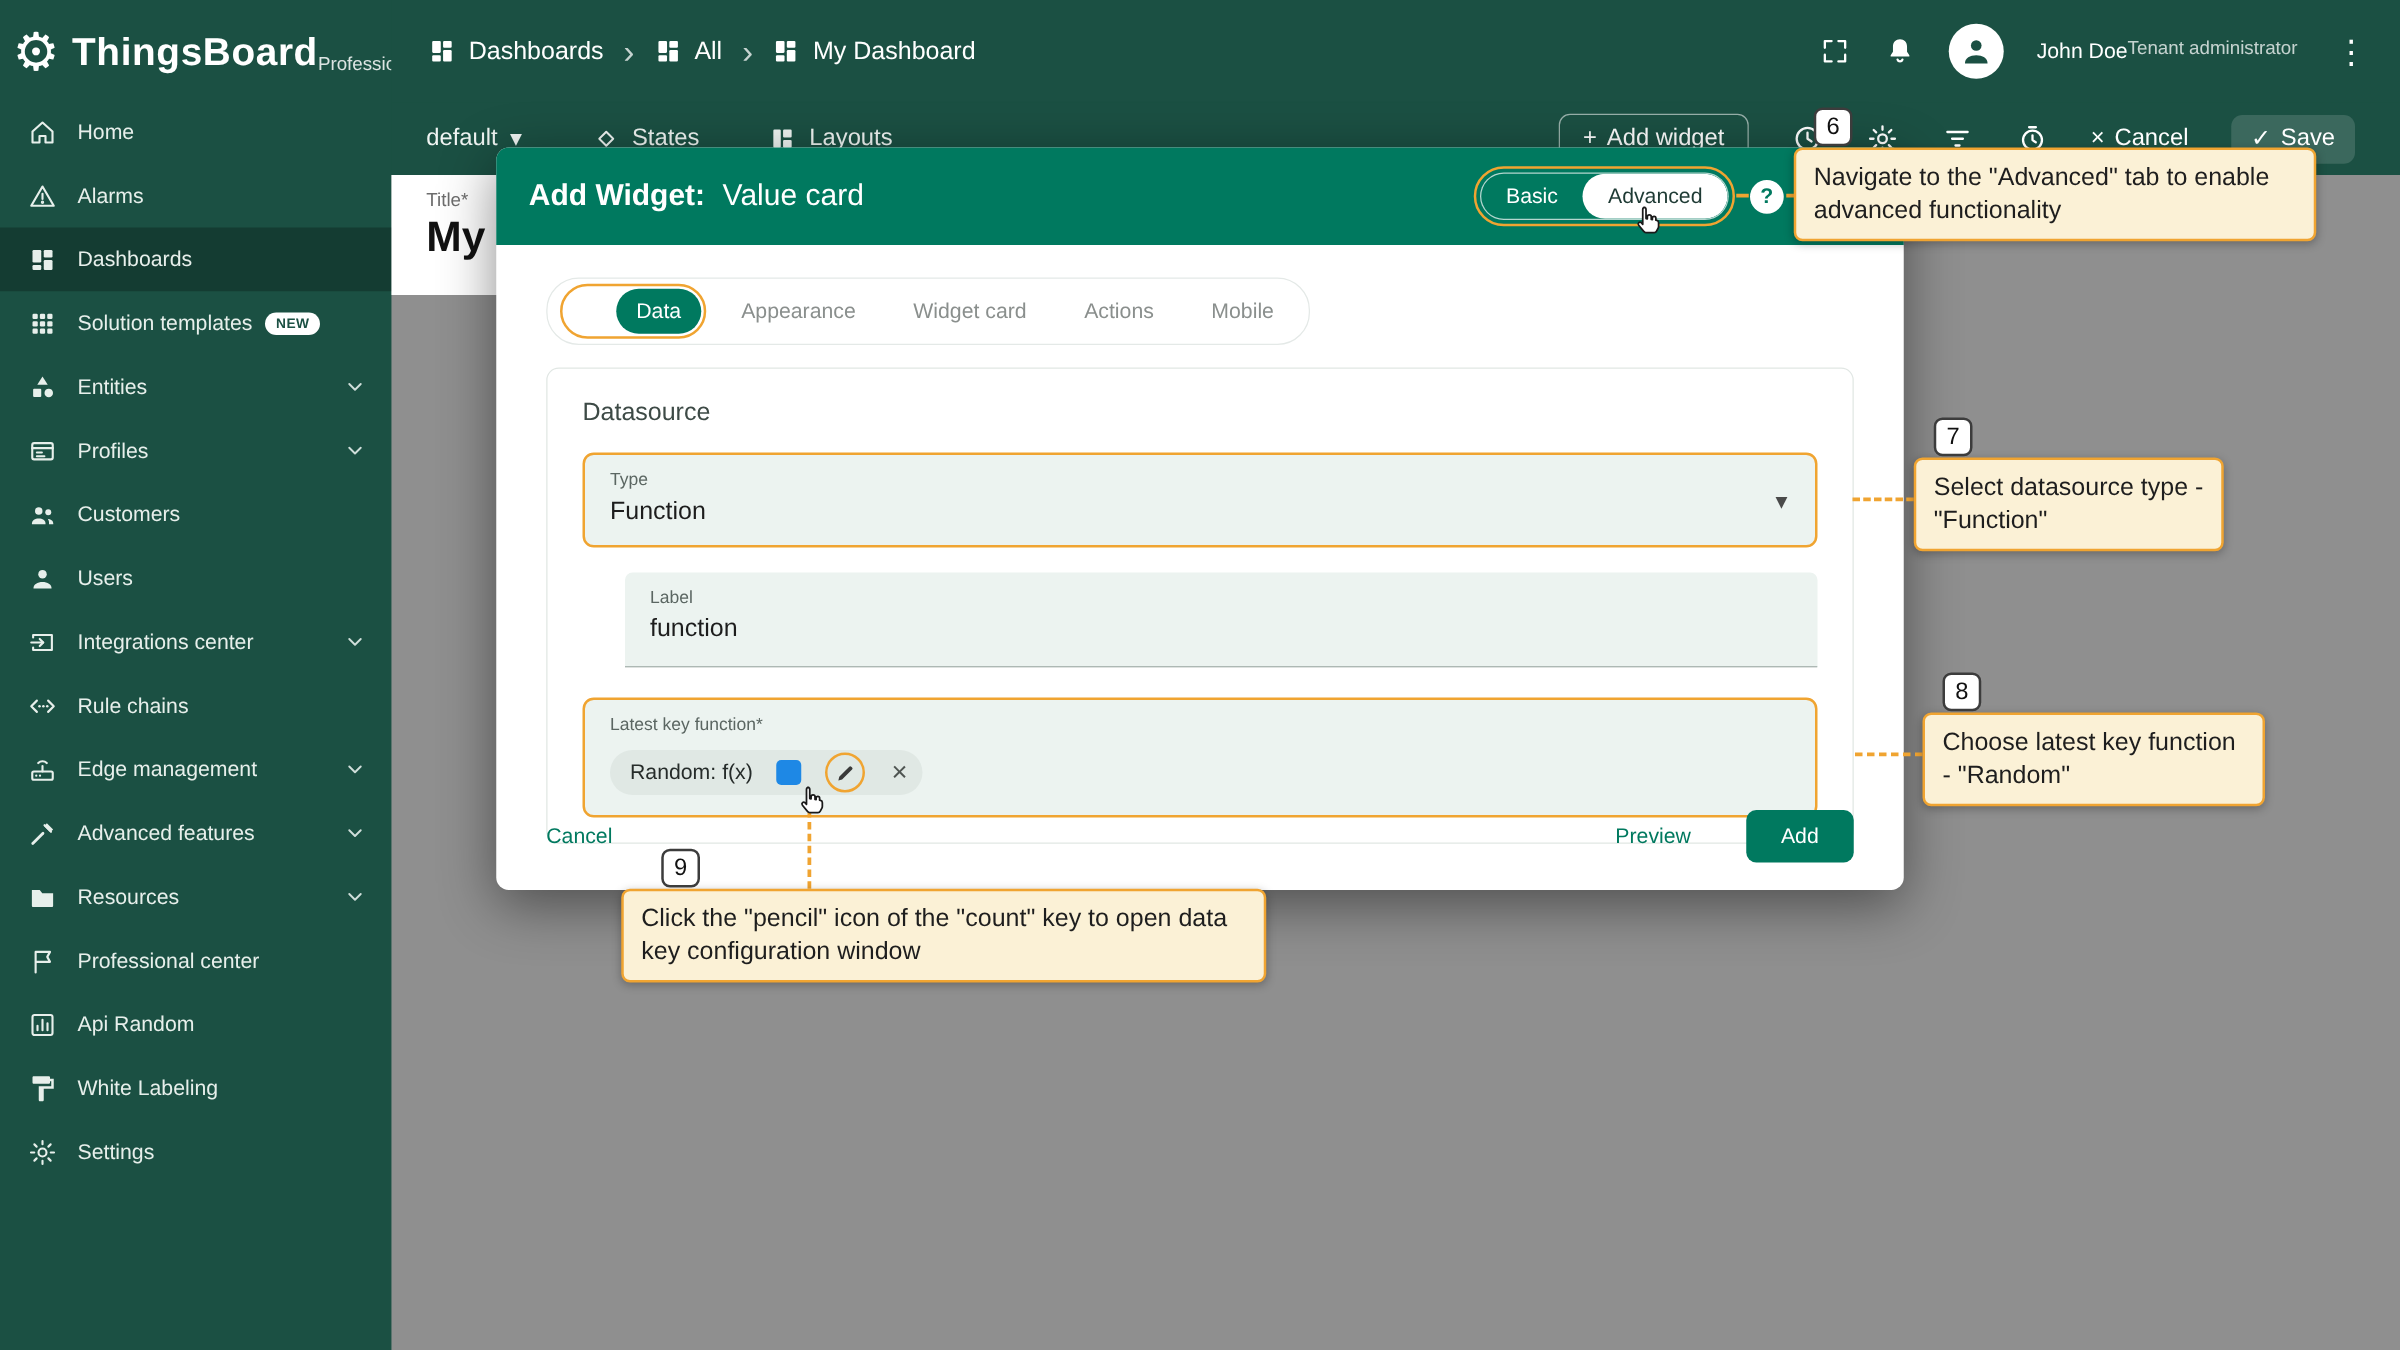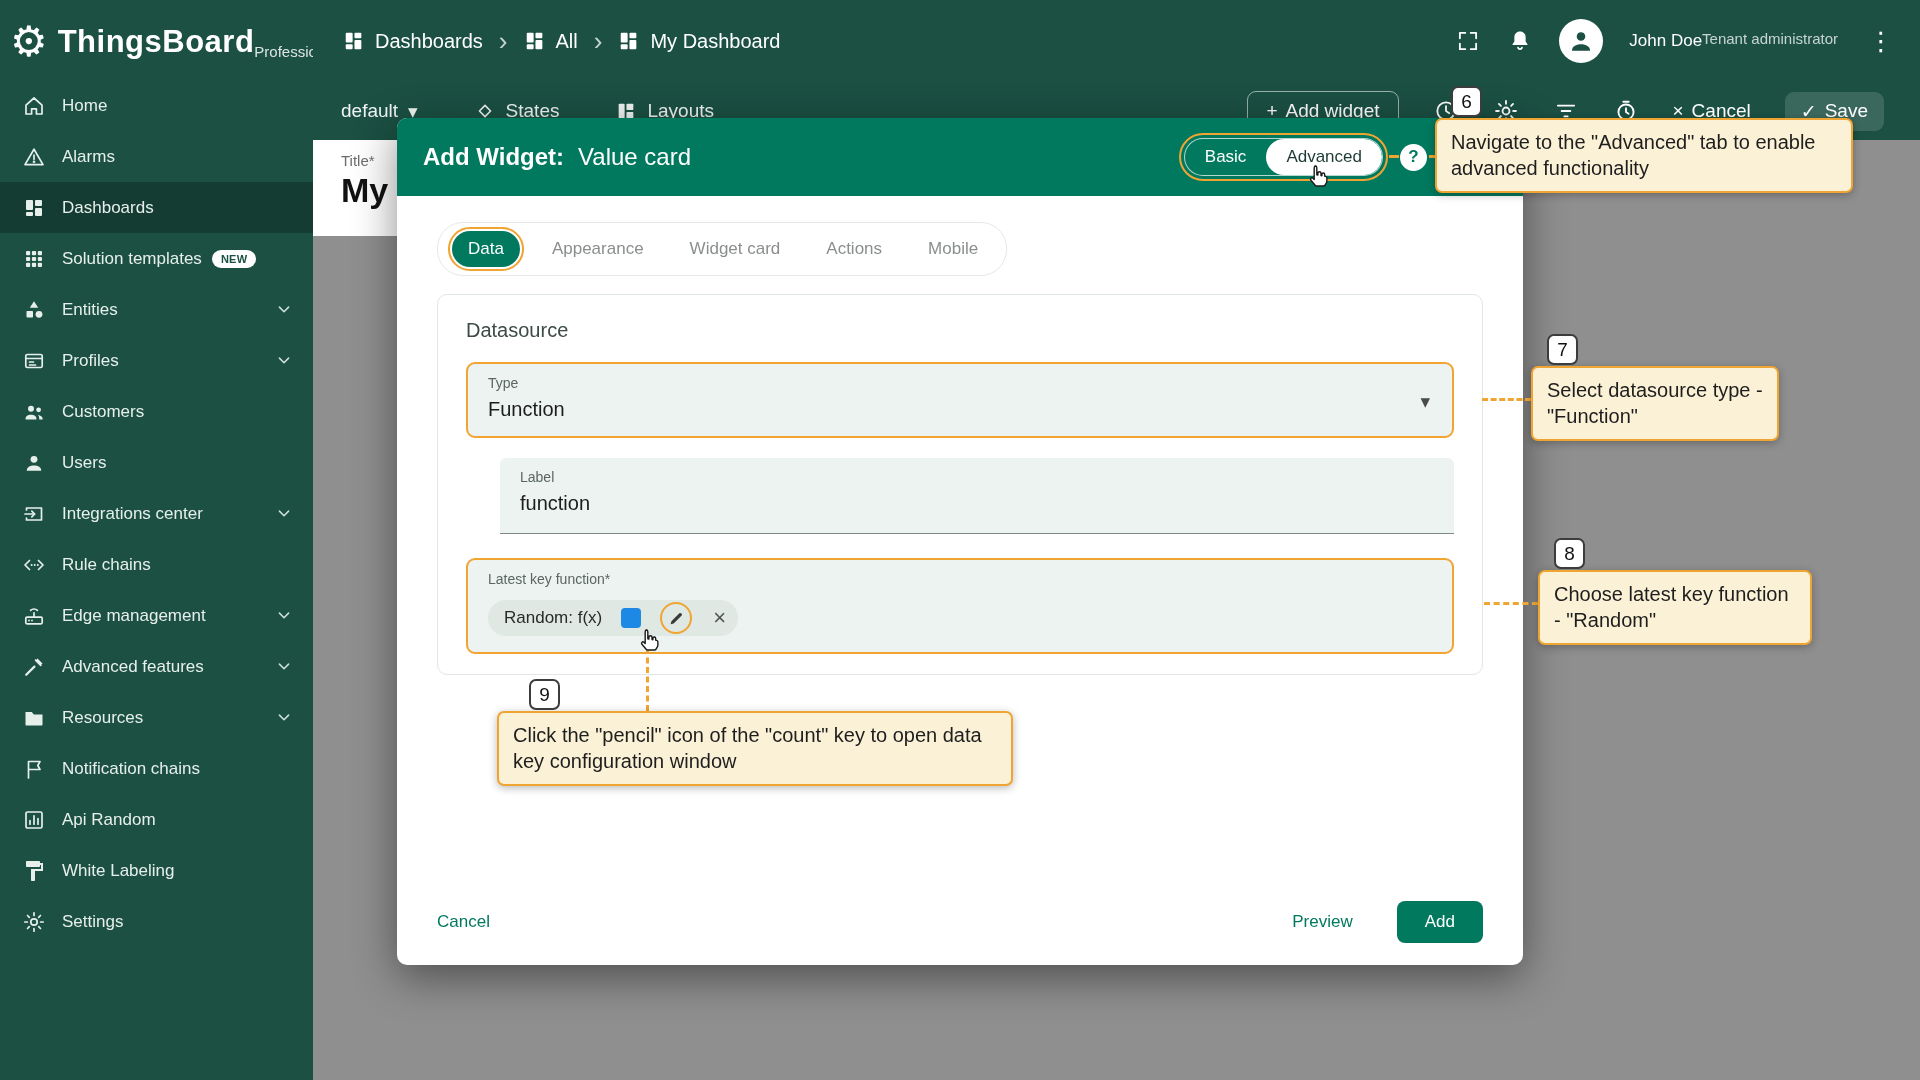--- a/index.html
+++ b/index.html
@@ -60,36 +60,36 @@
   .save-btn{display:flex;align-items:center;gap:8px;font-size:19px;background:rgba(255,255,255,.14);border-radius:9px;padding:8px 16px;cursor:pointer;}
   .cancel-btn{display:flex;align-items:center;gap:8px;font-size:19px;cursor:pointer;}
 
   
   .content{position:absolute;left:0;top:140px;right:0;bottom:0;background:var(--canvas);}
   .title-panel{position:absolute;left:0;top:0;width:600px;height:96px;background:#fff;padding:12px 0 0 28px;}
   .title-label{font-size:15px;color:#6d6d6d;}
   .title-value{font-size:34px;font-weight:700;color:#121212;margin-top:2px;}
 
   
-  .modal{position:absolute;left:397px;top:118px;width:1126px;height:847px;background:#fff;border-radius:10px;box-shadow:0 12px 44px rgba(0,0,0,.45);z-index:20;}
+  .modal{position:absolute;left:397px;top:118px;width:1126px;height:594px;background:#fff;border-radius:10px;box-shadow:0 12px 44px rgba(0,0,0,.45);z-index:20;}
   .m-head{height:78px;background:var(--teal);border-radius:10px 10px 0 0;display:flex;align-items:center;padding:0 26px;color:#fff;position:relative;}
   .m-title{font-size:24px;display:flex;gap:14px;align-items:baseline;}
   .m-title .tp{font-weight:600;}
   .m-head-right{position:absolute;right:96px;top:0;height:78px;display:flex;align-items:center;gap:12px;}
   .toggle-ring{border:2.5px solid var(--orange);border-radius:26px;padding:3px;display:inline-flex;}
   .toggle{display:inline-flex;background:var(--teal);border:1px solid rgba(255,255,255,.7);border-radius:20px;overflow:hidden;}
   .tg{font-size:17px;padding:8px 20px;cursor:pointer;}
   .tg-basic{color:#fff;}
   .tg-adv{background:#fff;color:#1e3a34;border-radius:18px;font-weight:500;}
   .help{width:27px;height:27px;border-radius:50%;background:#fff;color:var(--teal);font-size:17px;font-weight:700;display:flex;align-items:center;justify-content:center;cursor:pointer;}
   .m-body{padding:26px 0 0 0;}
   .tabs{display:flex;align-items:center;margin:0 0 0 40px;border:1px solid #E4E9E7;border-radius:26px;padding:4px 10px;width:fit-content;gap:10px;background:#fff;}
   .tab{font-size:17px;color:#8a8f8d;padding:8px 18px;cursor:pointer;white-space:nowrap;}
   .tab-ring{border:2px solid var(--orange);border-radius:24px;padding:2px;display:inline-flex;}
-  .tab.active{background:var(--teal);color:#fff;border-radius:19px;padding:8px 16px;font-weight:500;}
+  .tab.active{background:var(--teal);color:#fff;border-radius:19px;padding:8px 16px;font-weight:500;margin-left:41px;}
   .ds-card{margin:18px 40px 0 40px;border:1px solid #E1E7E4;border-radius:10px;padding:24px 28px 20px 28px;}
   .ds-title{font-size:20px;font-weight:400;color:#3d4a46;}
   .field{position:relative;background:var(--field-bg);margin-top:20px;}
   .f-label{position:absolute;left:20px;top:11px;font-size:14px;color:#5b6662;}
   .f-value{position:absolute;left:20px;top:34px;font-size:20px;color:#1d1d1d;}
   .field-type{height:76px;border:2px solid var(--orange);border-radius:9px;cursor:pointer;}
   .caret{position:absolute;right:22px;top:26px;font-size:19px;color:#4a4a4a;}
   .field-label{height:76px;border-radius:6px 6px 0 0;border-bottom:1px solid #7d8a85;margin-left:34px;}
   .field-keys{height:96px;border:2px solid var(--orange);border-radius:9px;margin-top:24px;}
   .chip{position:absolute;left:20px;top:40px;display:inline-flex;align-items:center;background:#E0E8E4;border-radius:18px;height:36px;padding:0 10px 0 16px;gap:19px;cursor:pointer;}
@@ -295,21 +295,21 @@
       <span class="sb-chev"><svg viewBox="0 0 24 24">
             <path d="M7 10l5 5 5-5"></path>
           </svg></span>
     </div>
     <div class="sb-item">
       <span class="sb-ic">
           <svg viewBox="0 0 24 24">
             <path d="M6.5 21V4.5H18l-2.2 4 2.2 4H6.5"></path>
           </svg>
         </span>
-      <span class="sb-label">Notification chains</span>
+      <span class="sb-label">Professional center</span>
     </div>
     <div class="sb-item">
       <span class="sb-ic">
           <svg viewBox="0 0 24 24">
             <rect x="4" y="4" width="16" height="16" rx="1.6"></rect>
             <path d="M8 16.2v-3.6M12 16.2V7.8M16 16.2v-5.6"></path>
           </svg>
         </span>
       <span class="sb-label">Api Random</span>
     </div>

